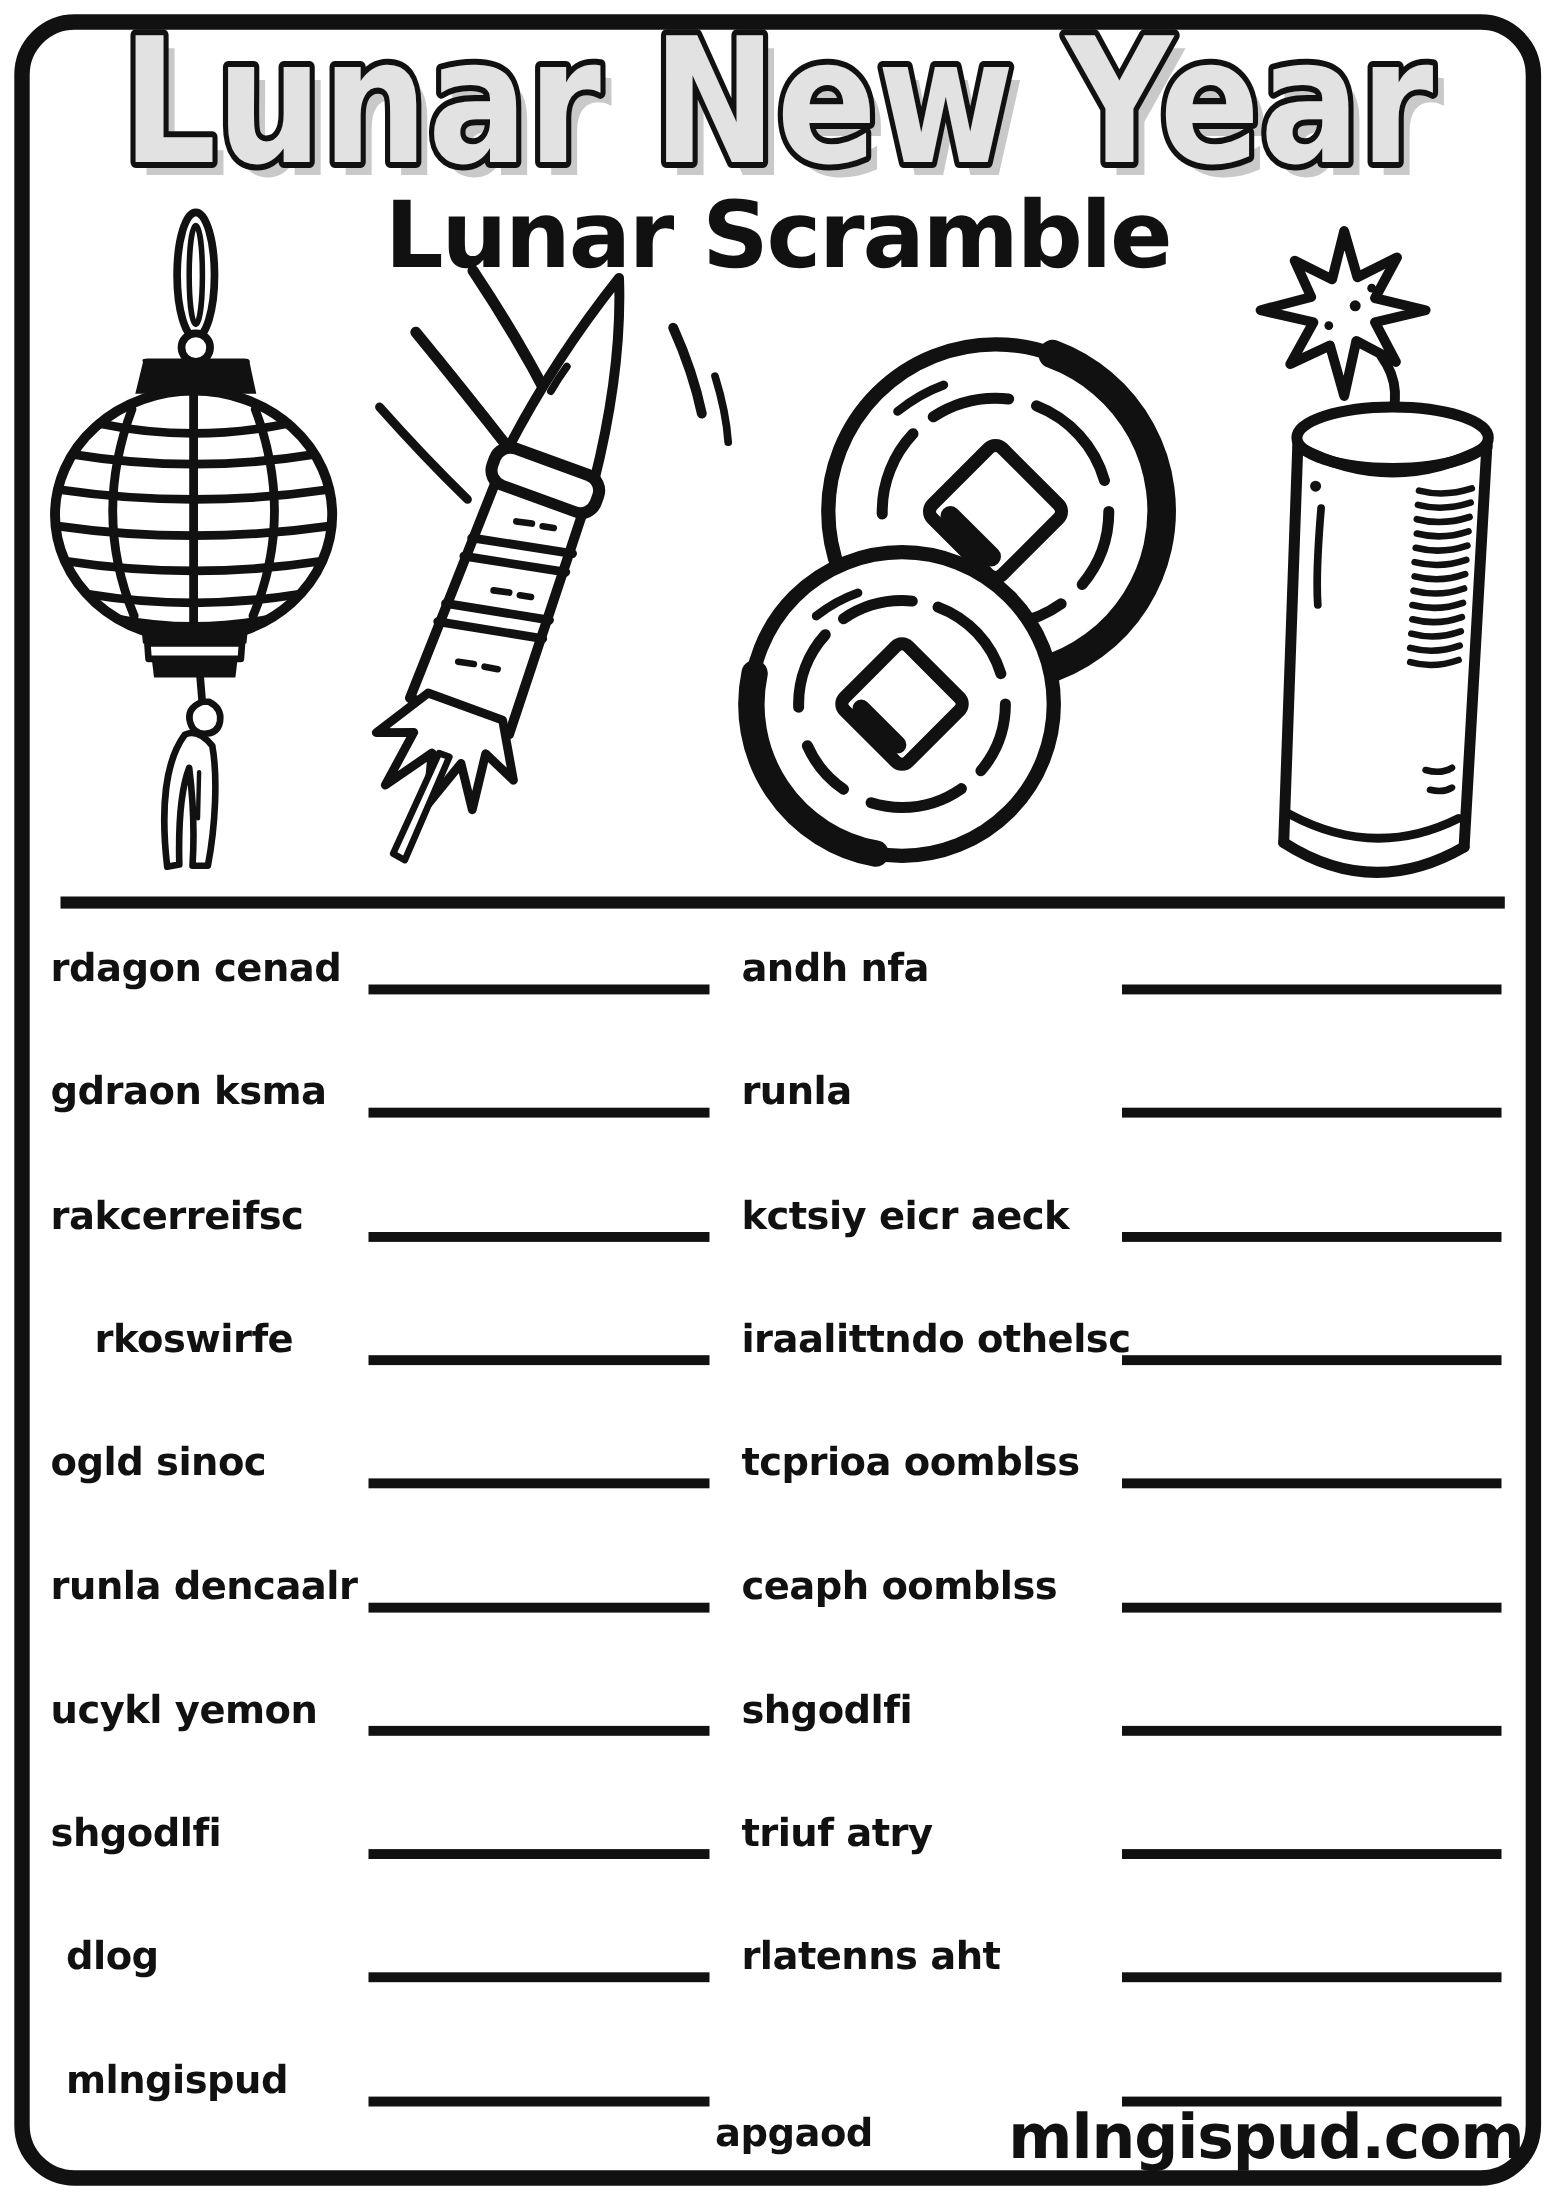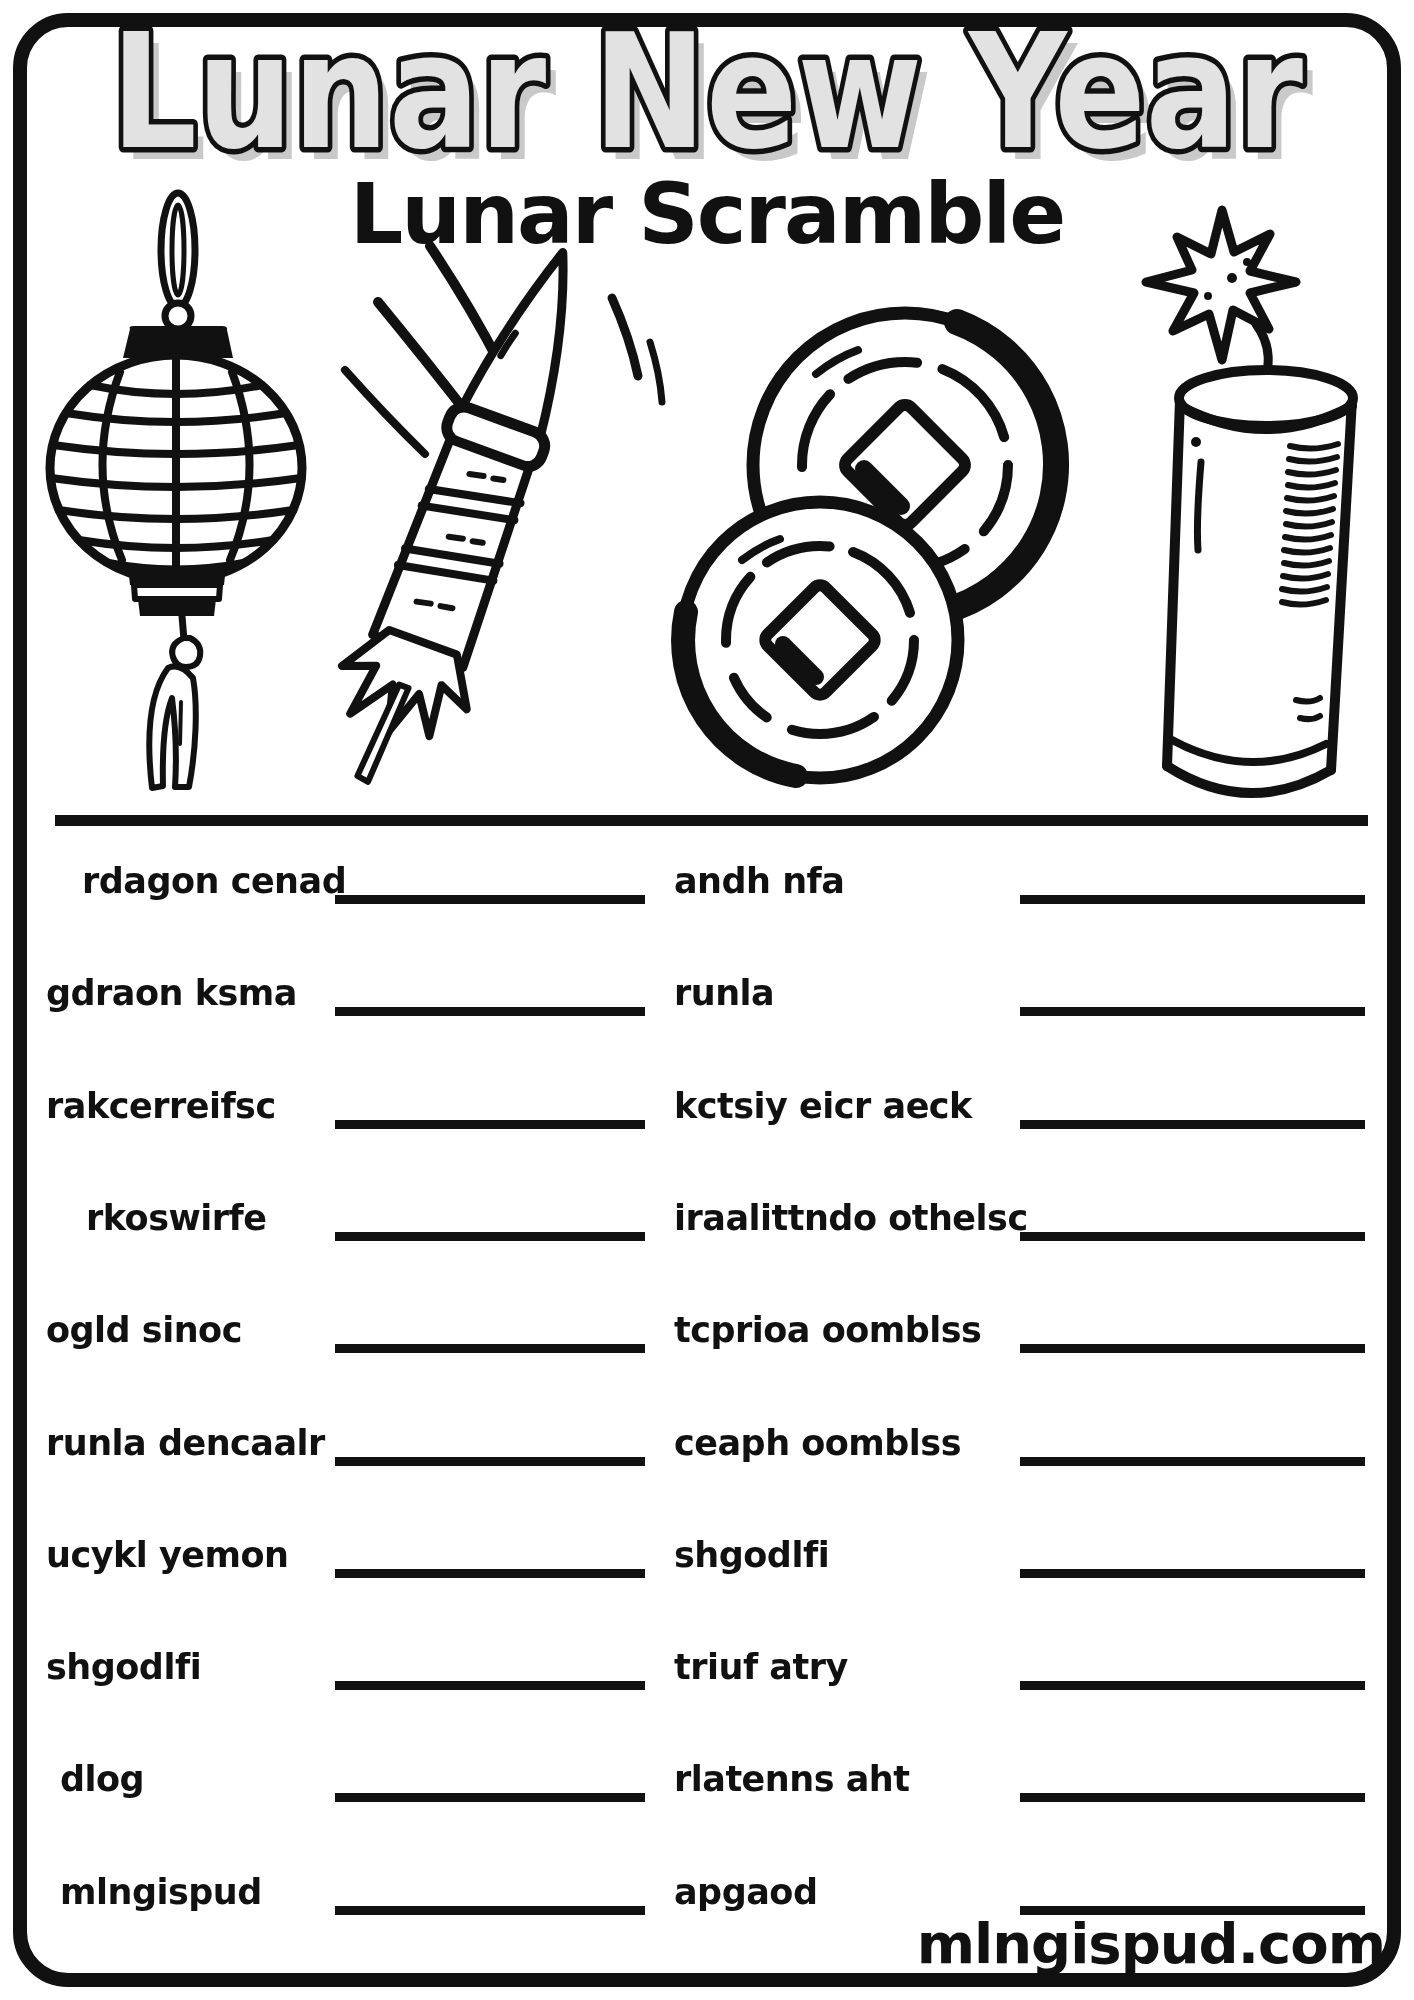--- a/index.html
+++ b/index.html
@@ -142,21 +142,21 @@
       <path class="ink-stroke" stroke-width="6" d="M1296 700 q14 4 24 -2"></path>
       <path class="ink-stroke" stroke-width="6" d="M1300 718 q12 3 20 -2"></path>
     </g>
   </g>
 </svg>
 
 <div class="divider"></div>
 
 <div id="word-list">
     <div class="word-row" style="top: 881px;">
-      <span class="scrambled" style="left: 46px; margin-left: 36px;">rdagon cenad</span>
+      <span class="scrambled" style="left: 46px;">rdagon cenad</span>
       <div class="blank" style="left: 335px; width: 310px;"></div>
     </div>
     <div class="word-row" style="top: 993px;">
       <span class="scrambled" style="left: 46px;">gdraon ksma</span>
       <div class="blank" style="left: 335px; width: 310px;"></div>
     </div>
     <div class="word-row" style="top: 1106px;">
       <span class="scrambled" style="left: 46px;">rakcerreifsc</span>
       <div class="blank" style="left: 335px; width: 310px;"></div>
     </div>
@@ -218,18 +218,18 @@
     </div>
     <div class="word-row" style="top: 1667px;">
       <span class="scrambled" style="left: 674px;">triuf atry</span>
       <div class="blank" style="left: 1020px; width: 345px;"></div>
     </div>
     <div class="word-row" style="top: 1779px;">
       <span class="scrambled" style="left: 674px;">rlatenns aht</span>
       <div class="blank" style="left: 1020px; width: 345px;"></div>
     </div>
     <div class="word-row" style="top: 1892px;">
-      <span class="scrambled" style="left: 674px;">apgaod</span>
+      <span class="scrambled" style="left: 650px; margin-top: 48px;">apgaod</span>
       <div class="blank" style="left: 1020px; width: 345px;"></div>
     </div>
   </div>
 
 <div class="footer">mlngispud.com</div>
 
 </body></html>

